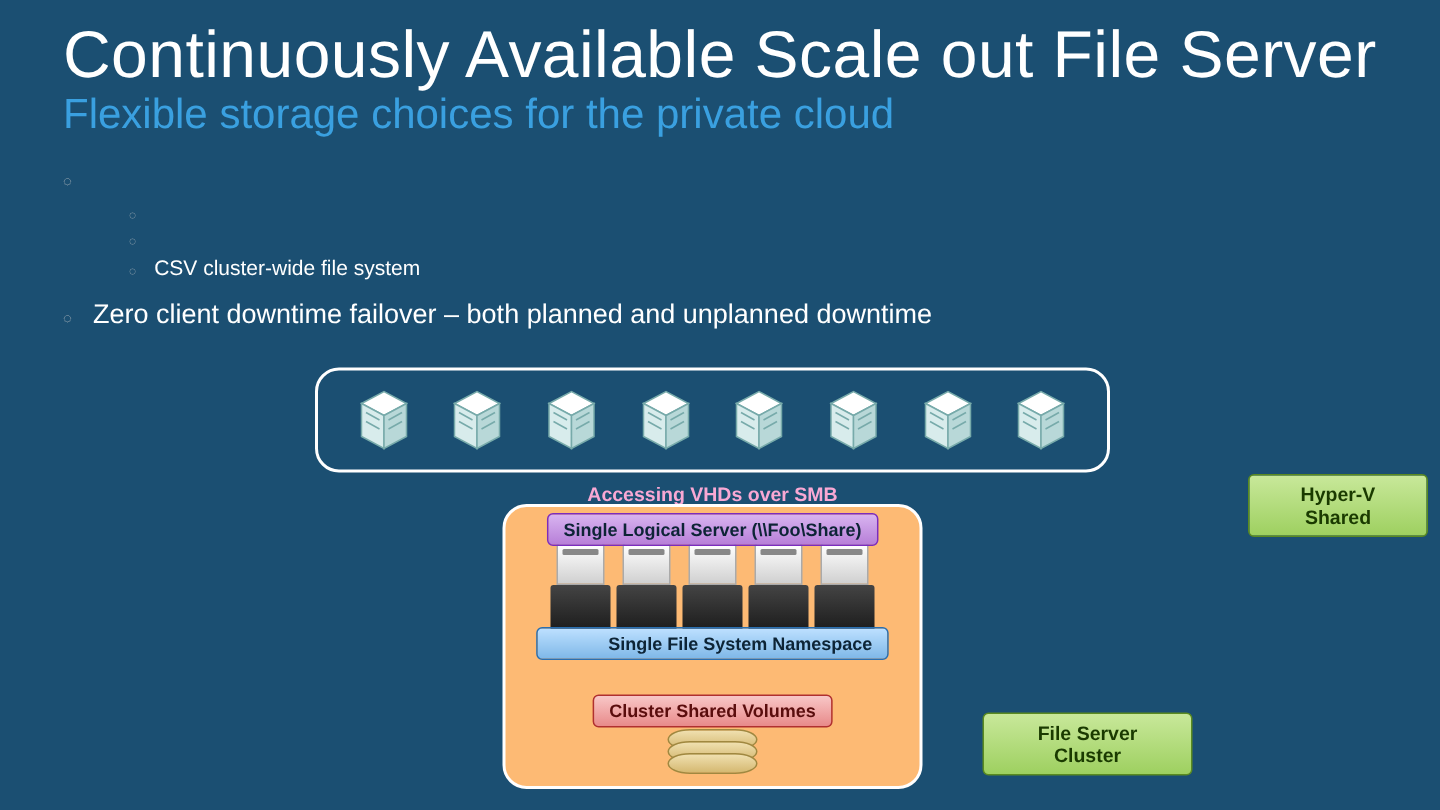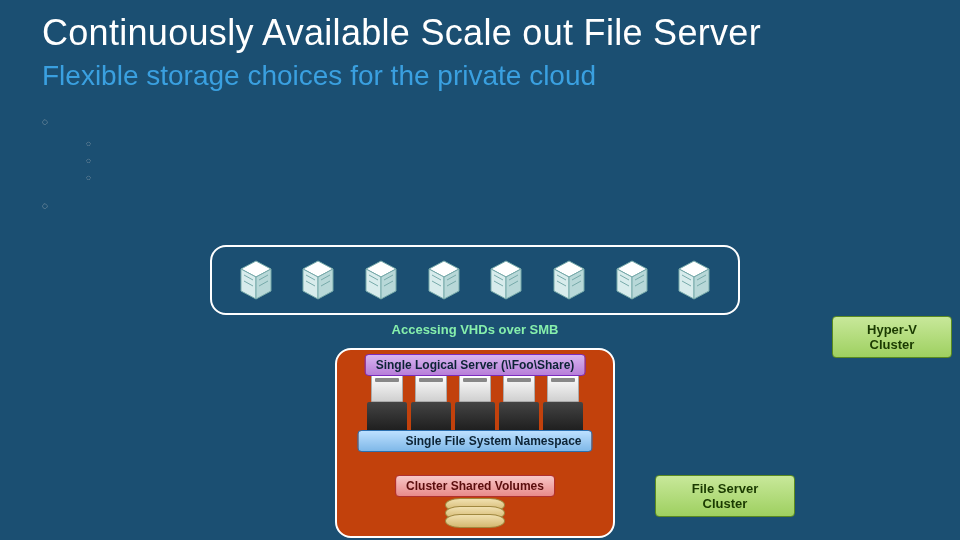--- a/index.html
+++ b/index.html
@@ -7,21 +7,21 @@
   body {
     background: #1b4f72;
     font-family: "Segoe UI", Arial, sans-serif;
     color: #fff;
     position: relative;
   }
   .title {
     position: absolute;
     left: 42px;
     top: 12px;
-    font-size: 36px;
+    font-size: 44px;
     font-weight: 300;
     letter-spacing: 0.3px;
   }
   .subtitle {
     position: absolute;
     left: 42px;
     top: 60px;
     font-size: 28px;
     font-weight: 300;
     color: #3aa0e0;
@@ -92,33 +92,33 @@
   .node3d svg { width: 100%; height: 100%; }
 
   .accessing {
     position: absolute;
     left: 210px;
     top: 322px;
     width: 530px;
     text-align: center;
     font-size: 13px;
     font-weight: 700;
-    color: #86efac;
+    color: #f9a8d4;
   }
 
   
   .fs-block {
     position: absolute;
     left: 335px;
-    top: 348px;
+    top: 336px;
     width: 280px;
     height: 190px;
     border: 2px solid #fff;
     border-radius: 16px;
-    background: #c2410c;
+    background: #fdba74;
     overflow: hidden;
   }
   .pill {
     position: absolute;
     left: 50%;
     transform: translateX(-50%);
     padding: 3px 10px;
     font-size: 12px;
     font-weight: 600;
     border-radius: 4px;
@@ -228,24 +228,26 @@
   </div>
   <div class="sub">
     <div class="b2">
       <span class="dot">◌</span>
     </div>
     <div class="b2">
       <span class="dot">◌</span>
     </div>
     <div class="b2">
       <span class="dot">◌</span>
+      <span class="txt">CSV cluster-wide file system</span>
     </div>
   </div>
   <div class="b1" style="margin-top:8px;">
     <span class="dot">◌</span>
+    <span class="txt">Zero client downtime failover – both planned and unplanned downtime</span>
   </div>
 </div>
 
 <div class="hv-row" id="hvrow">
     <div class="node3d"><svg viewBox="0 0 50 50">
   <polygon points="10,14 25,6 40,14 25,22" fill="#fff" stroke="#7aa" stroke-width="1"></polygon>
   <polygon points="10,14 25,22 25,44 10,36" fill="#d8ecec" stroke="#7aa" stroke-width="1"></polygon>
   <polygon points="25,22 40,14 40,36 25,44" fill="#b8d8d8" stroke="#7aa" stroke-width="1"></polygon>
   <line x1="13" y1="20" x2="22" y2="25" stroke="#7aa" stroke-width="1"></line>
   <line x1="13" y1="26" x2="22" y2="31" stroke="#7aa" stroke-width="1"></line>
@@ -345,14 +347,14 @@
     </div>
   <div class="pill pill-blue">Single File System Namespace</div>
   <div class="pill pill-red">Cluster Shared Volumes</div>
   <div class="disk-stack">
     <div class="disk"></div>
       <div class="disk"></div>
       <div class="disk"></div>
   </div>
 </div>
 
-<div class="green-label green-hv">Hyper-V Cluster</div>
+<div class="green-label green-hv">Hyper-V Shared</div>
 <div class="green-label green-fs">File Server Cluster</div>
 
 </body></html>

